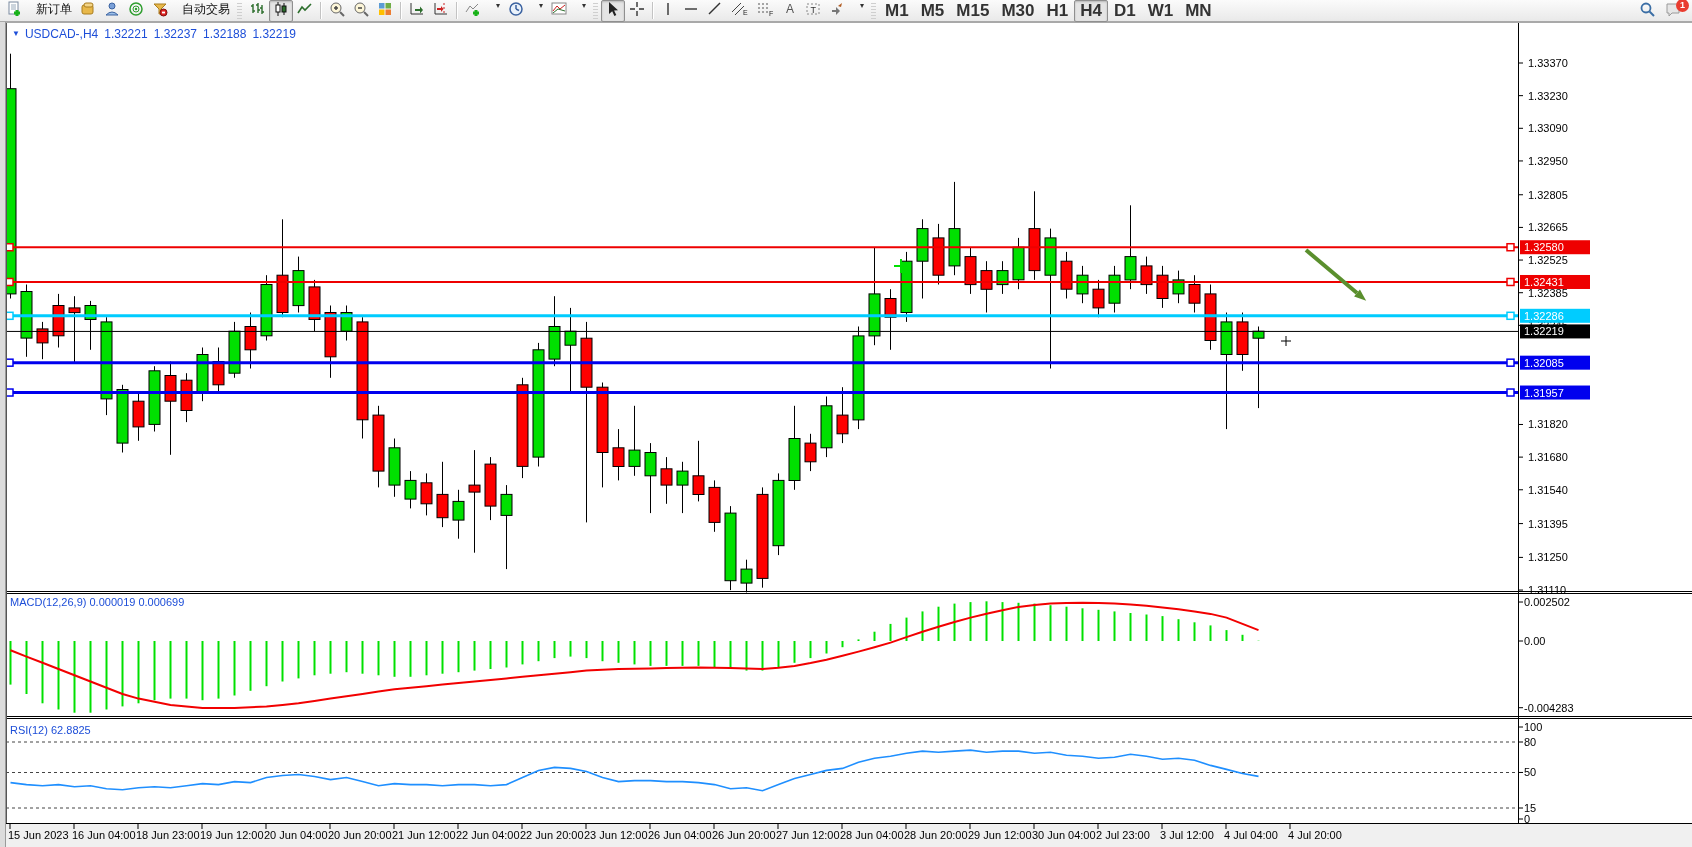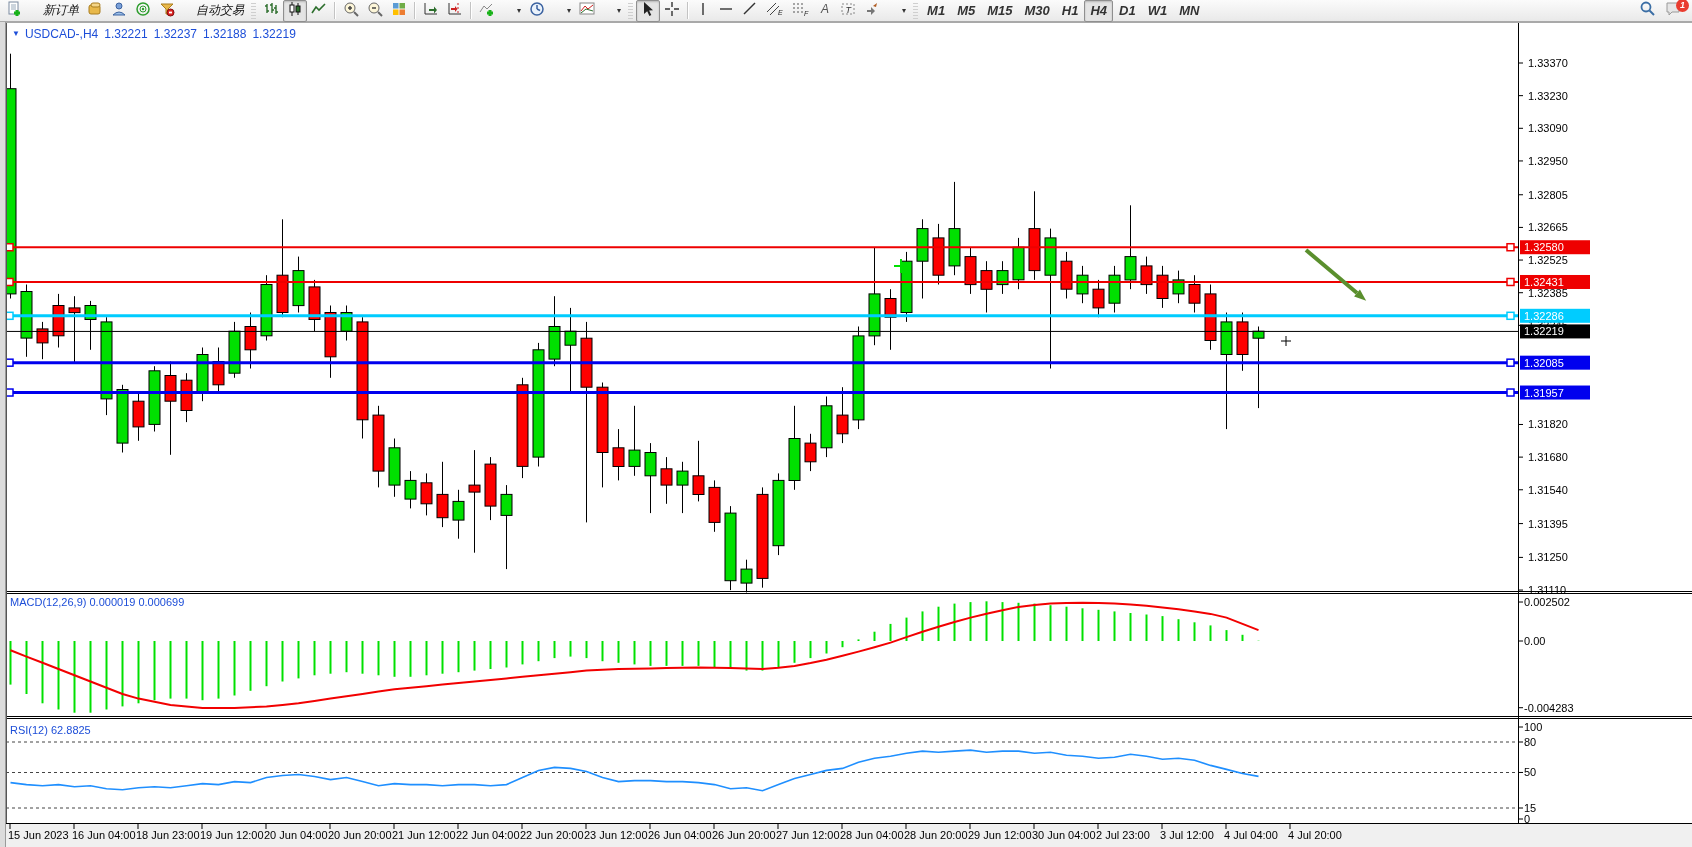--- a/index.html
+++ b/index.html
@@ -2,25 +2,25 @@
 <html><head>
 <meta charset="utf-8">
 <style>
   html,body{margin:0;padding:0;background:#fff;width:1692px;height:847px;overflow:hidden;
     font-family:"Liberation Sans","DejaVu Sans",sans-serif;}
   #app{position:relative;width:1692px;height:847px;}
   
   #toolbar{position:absolute;left:0;top:0;width:1692px;height:22px;
     background:linear-gradient(#fbfbfb,#e9e9e9);border-bottom:1px solid #a9a9a9;
     display:flex;align-items:center;padding-left:2px;box-sizing:border-box;z-index:5;}
-  .tb{height:20px;display:flex;align-items:center;padding:0 3px;border:1px solid transparent;
-    border-radius:2px;cursor:default;gap:21px;font-style:italic;}
+  .tb{height:20px;display:flex;align-items:flex-start;padding:0 3px;border:1px solid transparent;
+    border-radius:2px;cursor:default;gap:14px;}
   .tb.active{background:#e4e4e4;border:1px solid #8f8f8f;box-shadow:inset 0 1px 2px rgba(0,0,0,.2);}
   .tb-label{font-size:12px;color:#111;white-space:nowrap;}
-  .tf .tb-label{font-size:13px;font-weight:bold;color:#333;padding:0 2px;}
+  .tf .tb-label{font-size:17px;font-weight:bold;color:#333;padding:0 2px;}
   .sep{width:1px;height:17px;background:#c3c3c3;border-right:1px solid #fff;margin:0 3px;}
   .grip{width:5px;height:16px;margin:0 3px;
     background:repeating-linear-gradient(to bottom,#cfcfcf 0 1px,transparent 1px 3px);}
   .dd{font-size:8px;color:#333;margin-left:1px;}
   .spacer{flex:1;}
   #notif{position:relative;}
   #badge{position:absolute;top:-2px;right:-4px;background:#e93c2f;color:#fff;border-radius:50%;
     width:13px;height:13px;font-size:9px;line-height:13px;text-align:center;font-weight:bold;}
   
   #left-strip{position:absolute;left:0;top:22px;width:6px;height:825px;background:#dcdcdc;

